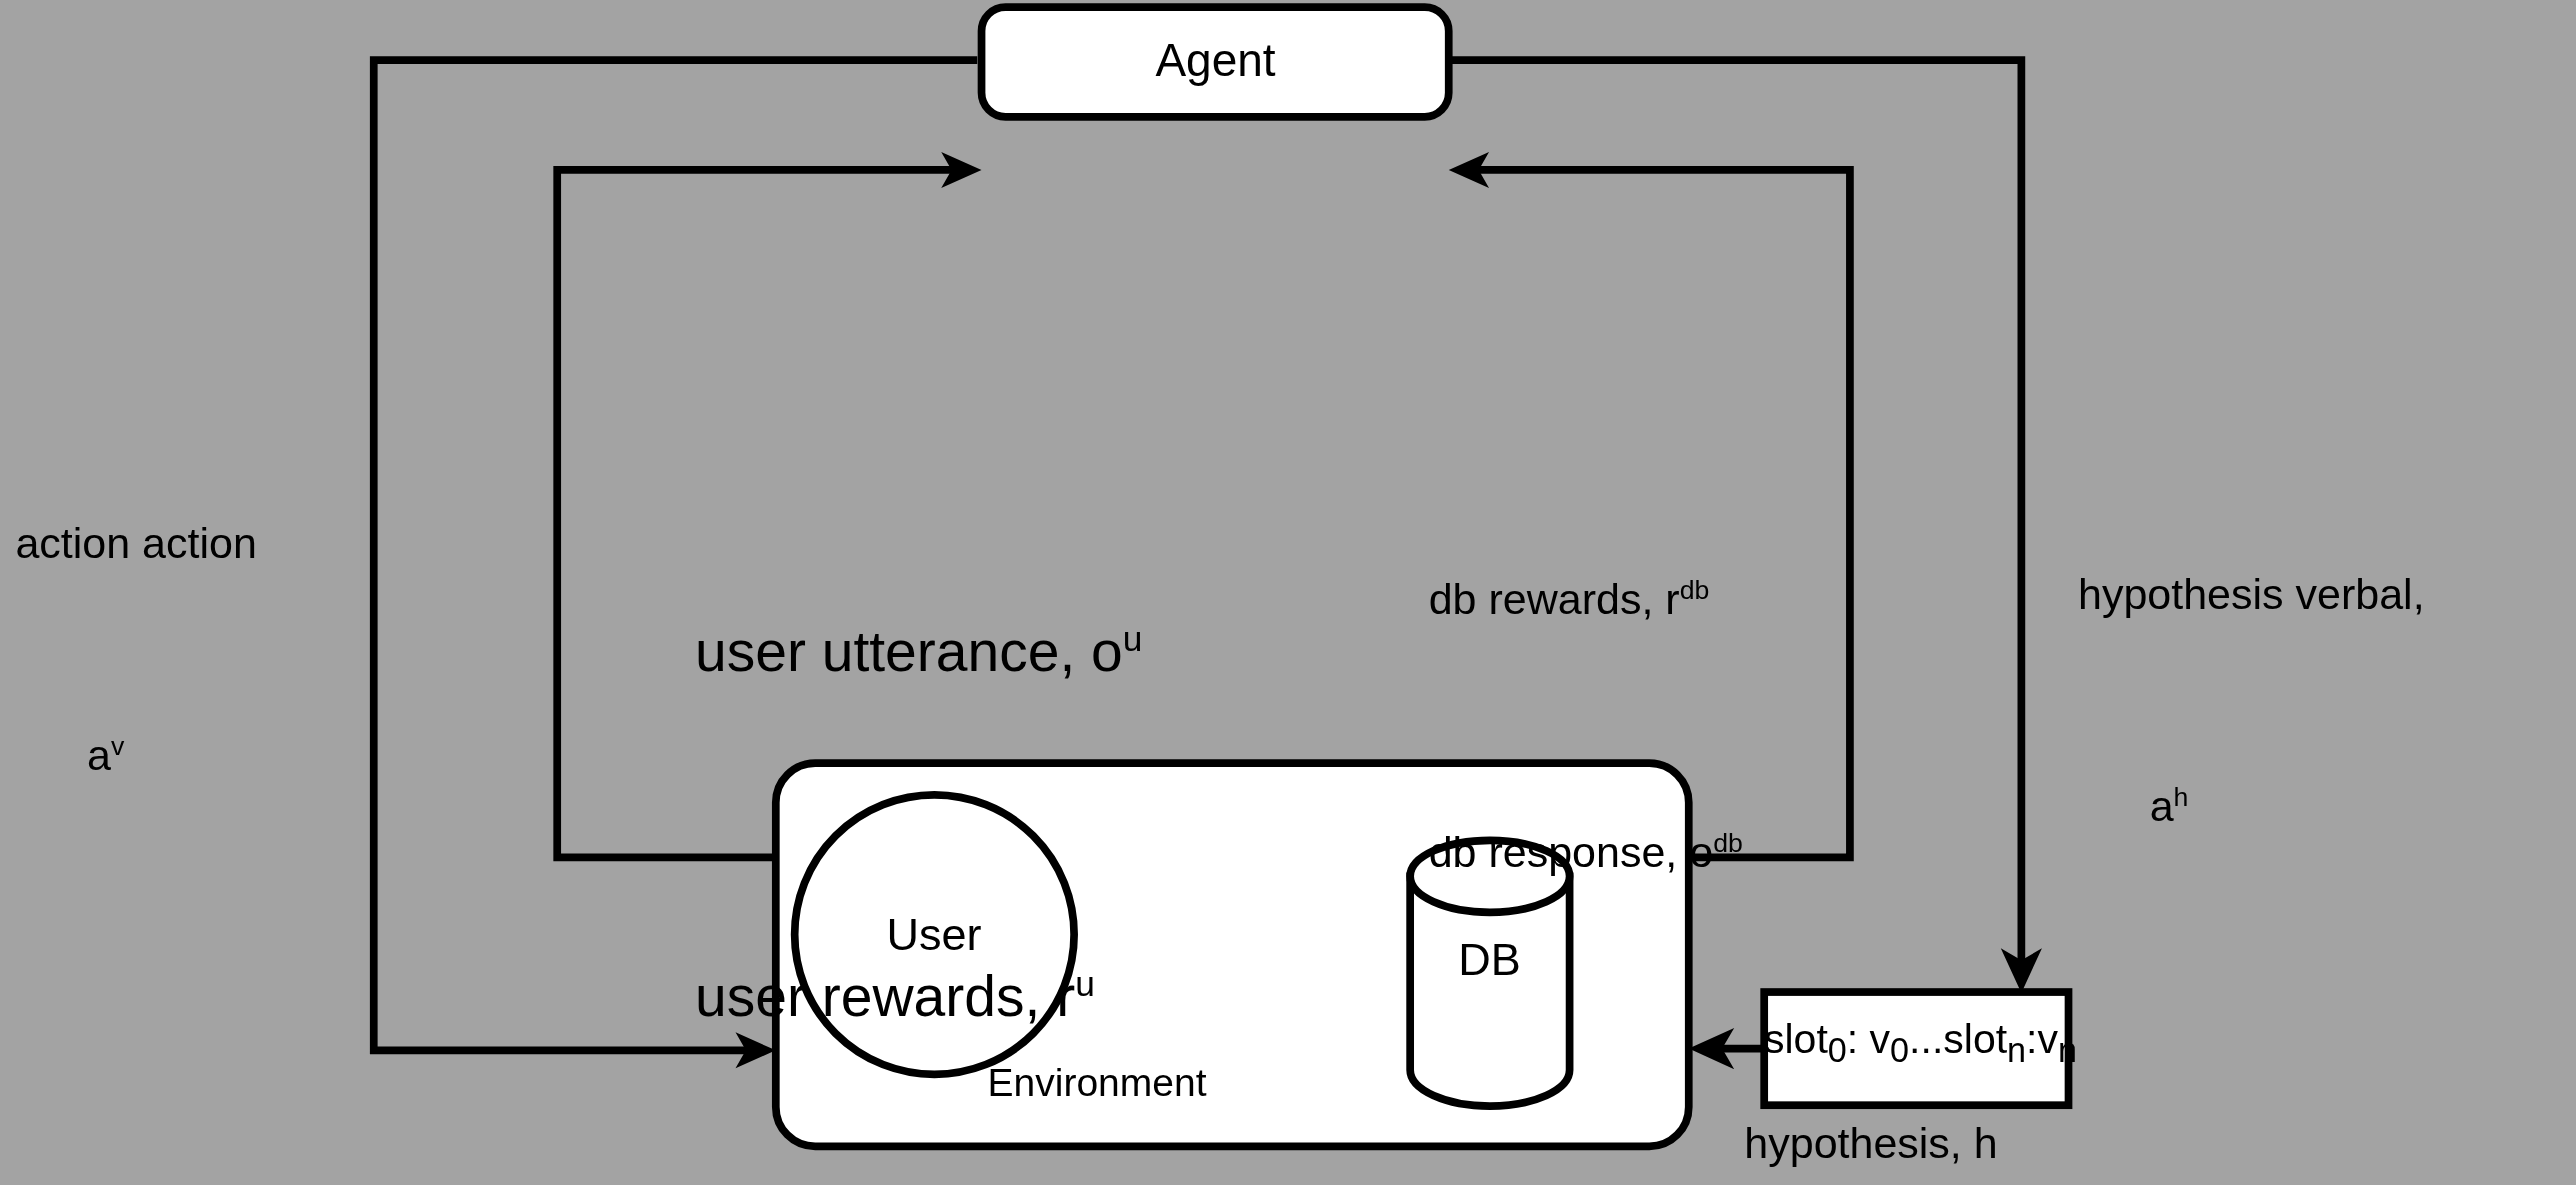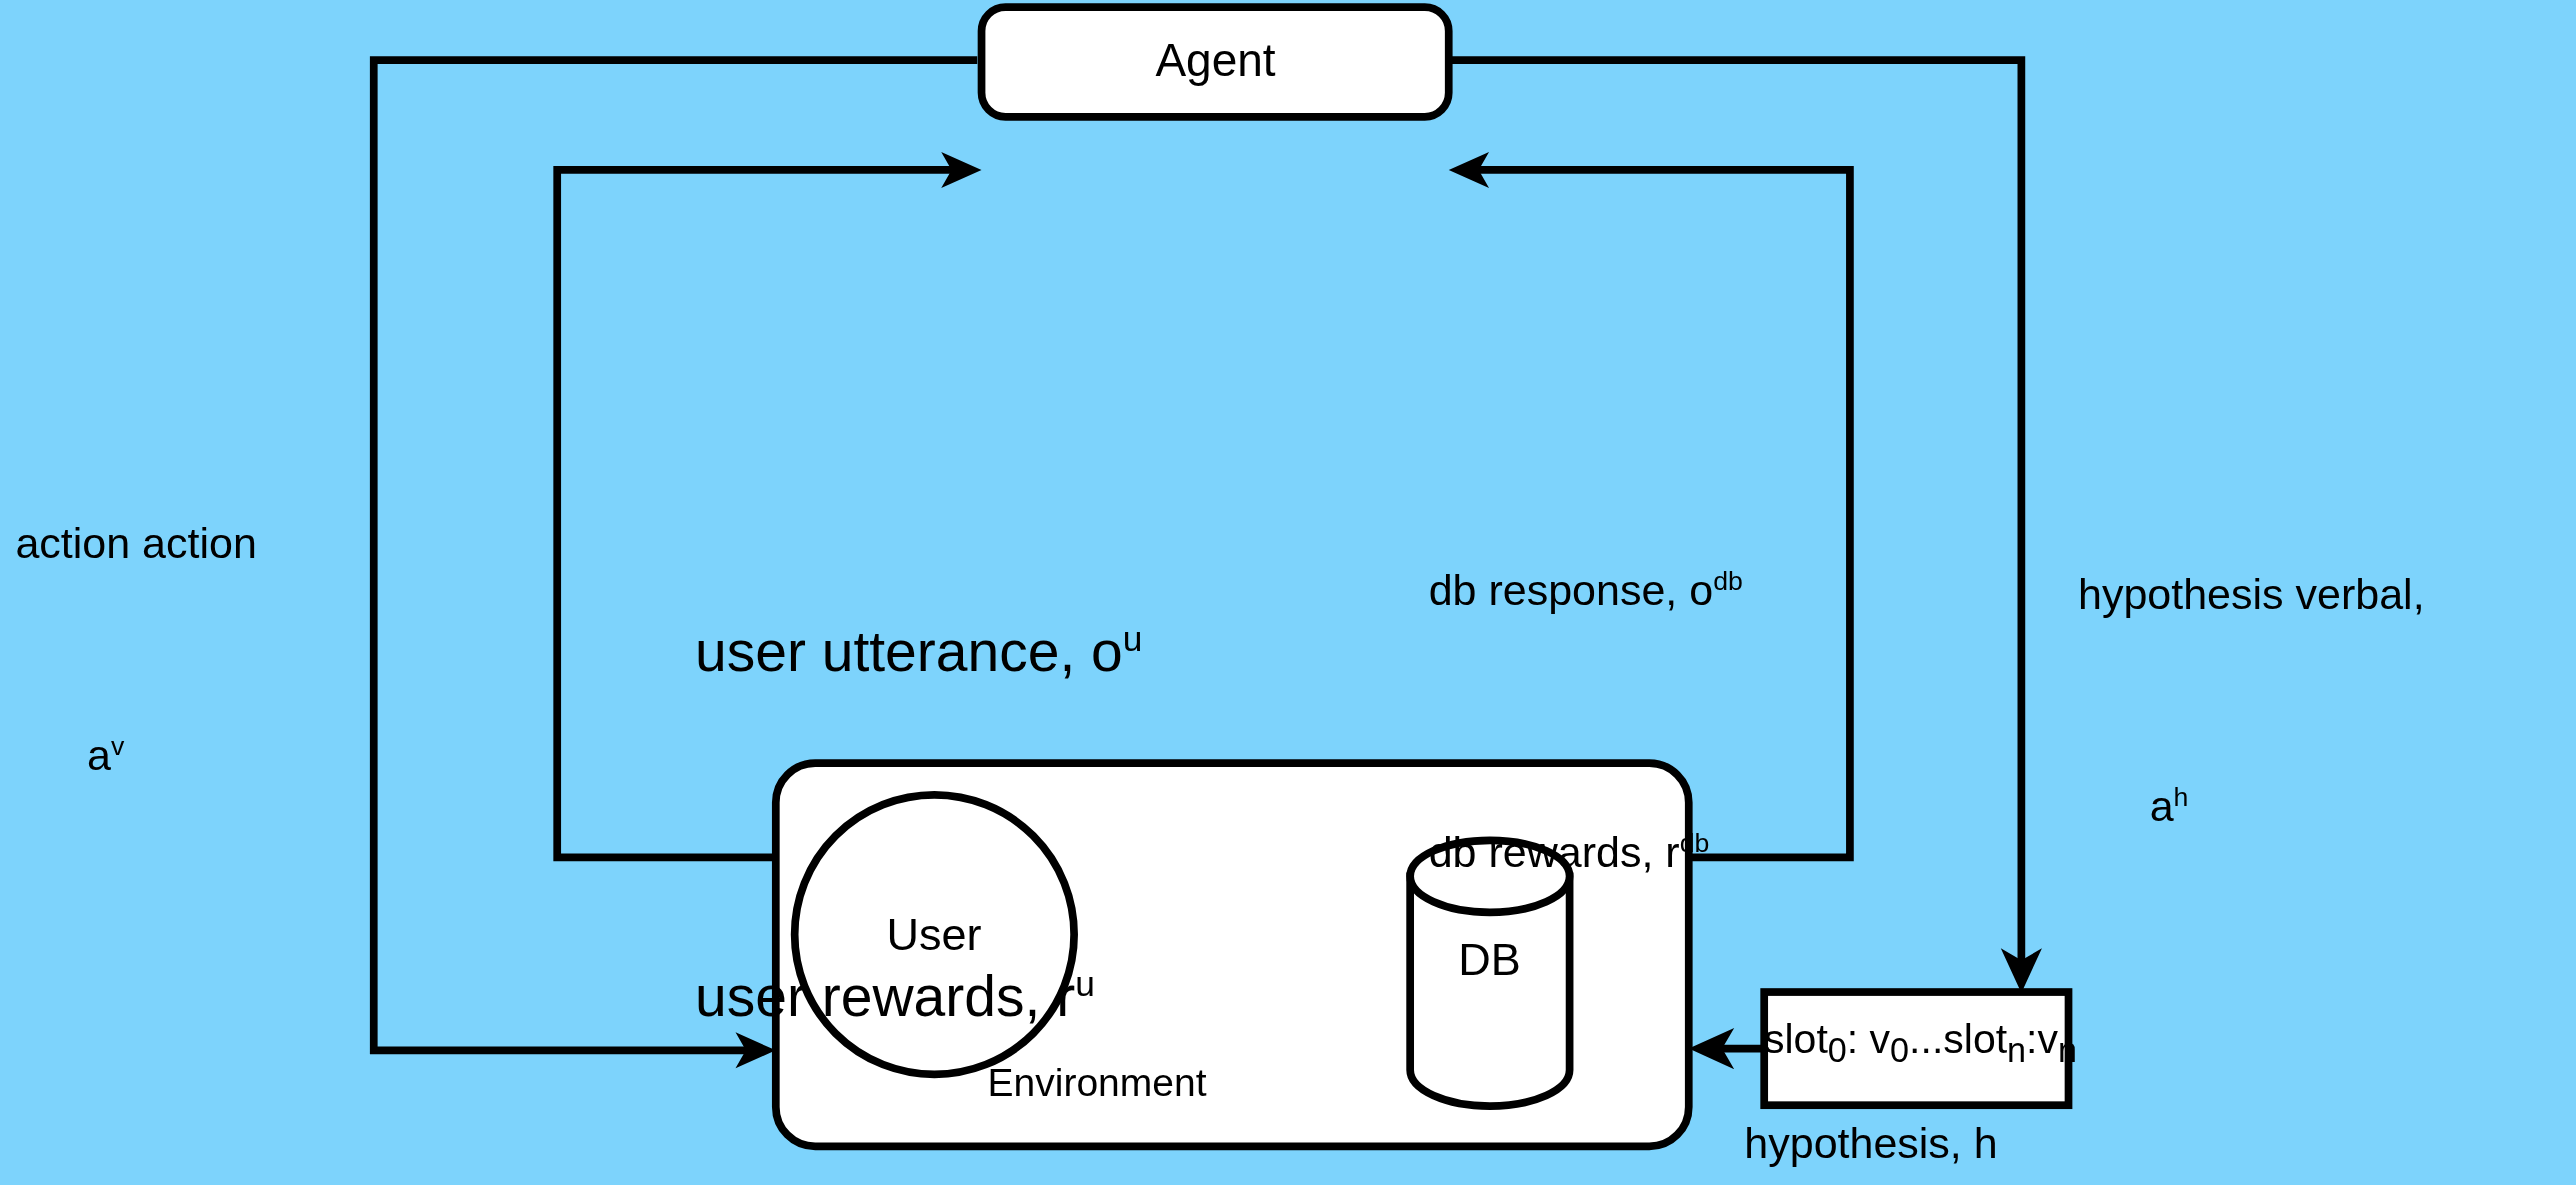--- a/index.html
+++ b/index.html
@@ -4,21 +4,21 @@
 <style>
   html, body {
     margin: 0;
     padding: 0;
     background: #ffffff;
   }
   #canvas {
     position: relative;
     width: 2576px;
     height: 1186px;
-    background: #7dd3fc;
+    background: #a3a3a3;
     font-family: "Liberation Sans", sans-serif;
     overflow: hidden;
   }
   svg.diagram {
     position: absolute;
     top: 0;
     left: 0;
     width: 2576px;
     height: 1186px;
   }
@@ -123,25 +123,25 @@
   <div class="lbl" style="left:600px; top:416px; font-size:57px;">
     <div>
       <span>user utterance, o</span><sup>u</sup>
     </div>
     <div style="margin-top:8.6px;">
       <span>user rewards, r</span><sup>u</sup>
     </div>
   </div>
 
   <div class="lbl" style="left:1357px; top:413px; font-size:43px;">
+    <div style="margin-top:8.6px;">
+      <span>db rewards, r</span><sup>db</sup>
+    </div>
     <div>
       <span>db response, o</span><sup>db</sup>
-    </div>
-    <div style="margin-top:8.6px;">
-      <span>db rewards, r</span><sup>db</sup>
     </div>
   </div>
 
   <div class="lbl" style="left:2078px; top:468px; font-size:43px;">
     <div>hypothesis verbal,</div>
     <div style="margin-top:8.6px;">
       <span>a</span><sup>h</sup>
     </div>
   </div>
 

